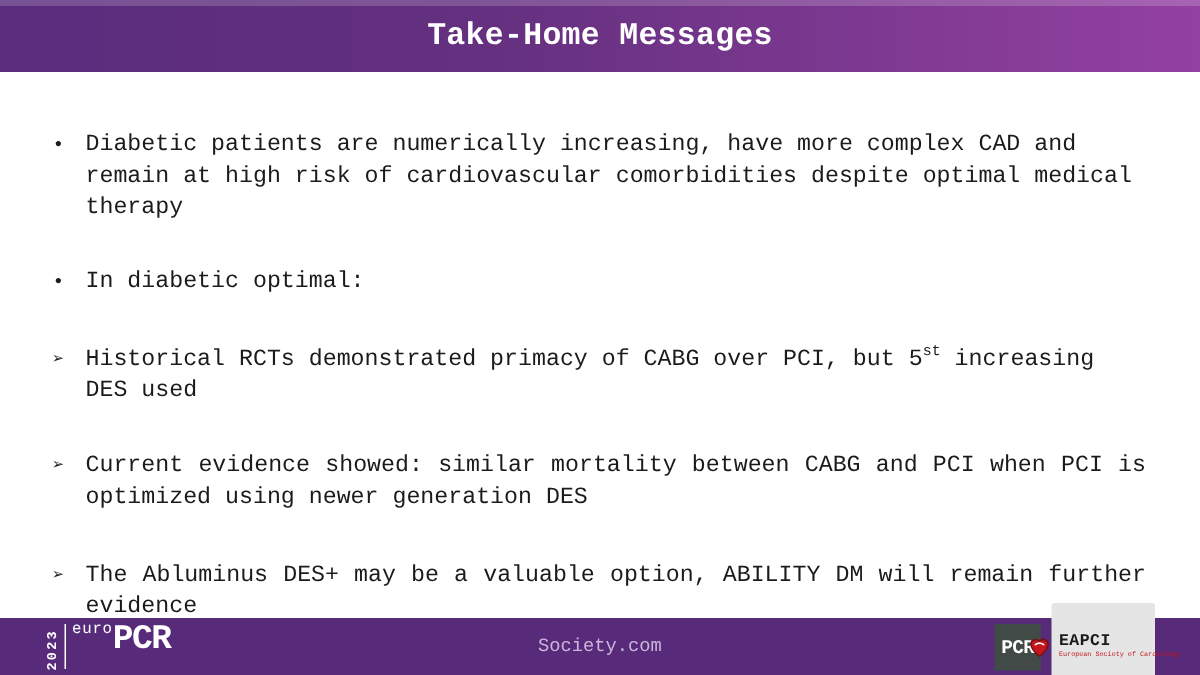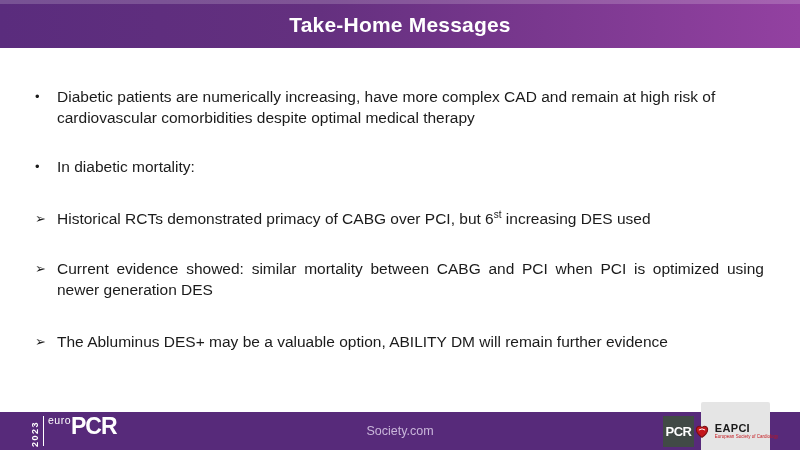--- a/index.html
+++ b/index.html
@@ -1,18 +1,18 @@
 <!DOCTYPE html>
 <html><head>
 <meta charset="utf-8">
 <style>
   html,body{margin:0;padding:0;background:#e9e9e9;}
   .slide{
     position:relative;width:800px;height:450px;background:#ffffff;
-    font-family:Liberation Sans, sans-serif;color:#1b1b1b;overflow:hidden;
+    font-family:Liberation Mono, monospace;color:#1b1b1b;overflow:hidden;
   }
   
   .titlebar{
     position:absolute;top:0;left:0;width:800px;height:48px;
     background:linear-gradient(to right,#5a2c7d 0%,#64307f 40%,#9341a1 100%);
   }
   .titlebar::before{
     content:"";position:absolute;top:0;left:0;right:0;height:4px;
     background:rgba(255,255,255,0.18);
   }
@@ -93,26 +93,26 @@
 
   <main class="content">
 
     <div class="row m-b1">
       <span class="glyph dot">•</span>
       <p class="text">Diabetic patients are numerically increasing, have more complex CAD and remain at high risk of cardiovascular comorbidities despite optimal medical therapy</p>
     </div>
 
     <div class="row m-b2">
       <span class="glyph dot">•</span>
-      <p class="text">In diabetic mortality:</p>
+      <p class="text">In diabetic optimal:</p>
     </div>
 
     <div class="row m-b3">
       <span class="glyph arrow">➢</span>
-      <p class="text"><span>Historical RCTs demonstrated primacy of CABG over PCI, but 6</span><sup>st</sup><span> increasing DES used</span></p>
+      <p class="text"><span>Historical RCTs demonstrated primacy of CABG over PCI, but 5</span><sup>st</sup><span> increasing DES used</span></p>
     </div>
 
     <div class="row m-b4">
       <span class="glyph arrow">➢</span>
       <p class="text just">Current evidence showed: similar mortality between CABG and PCI when PCI is optimized using newer generation DES</p>
     </div>
 
     <div class="row">
       <span class="glyph arrow">➢</span>
       <p class="text just">The Abluminus DES+ may be a valuable option, ABILITY DM will remain further evidence</p>

